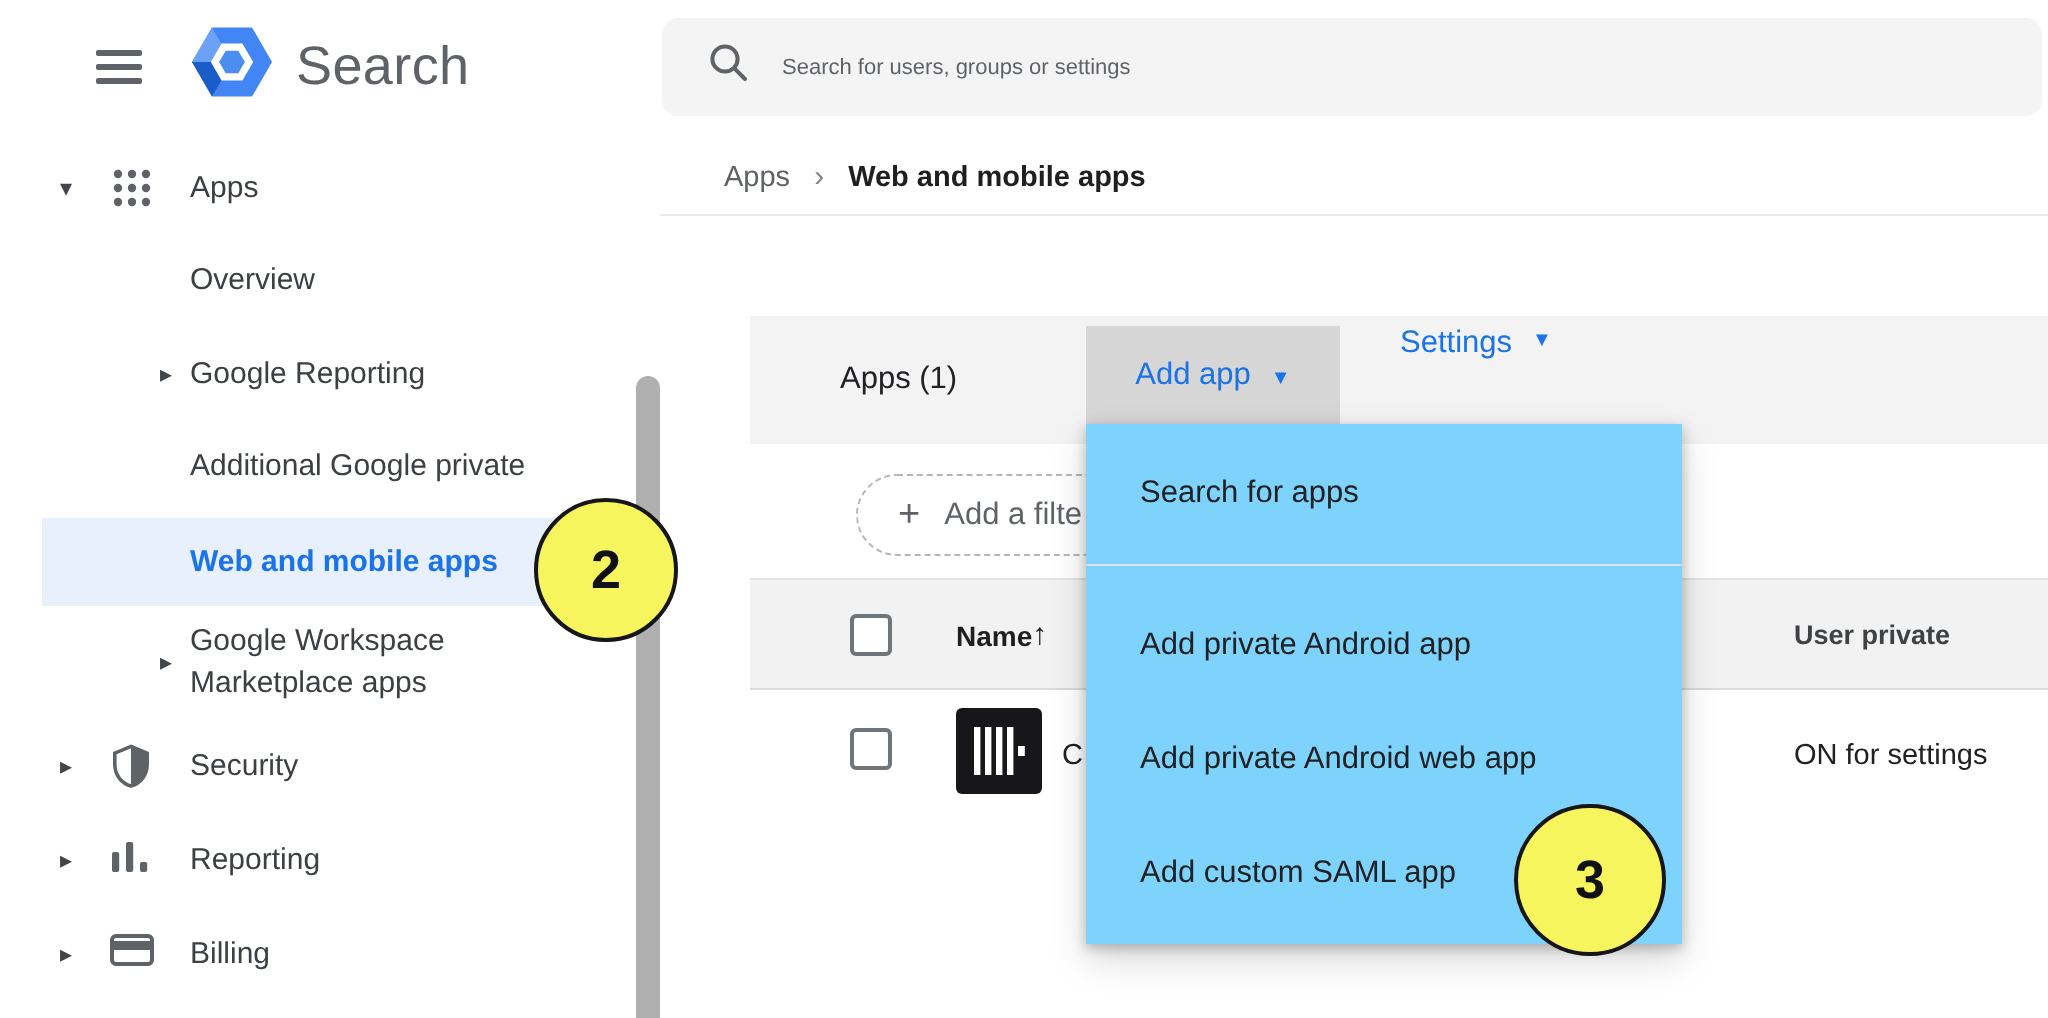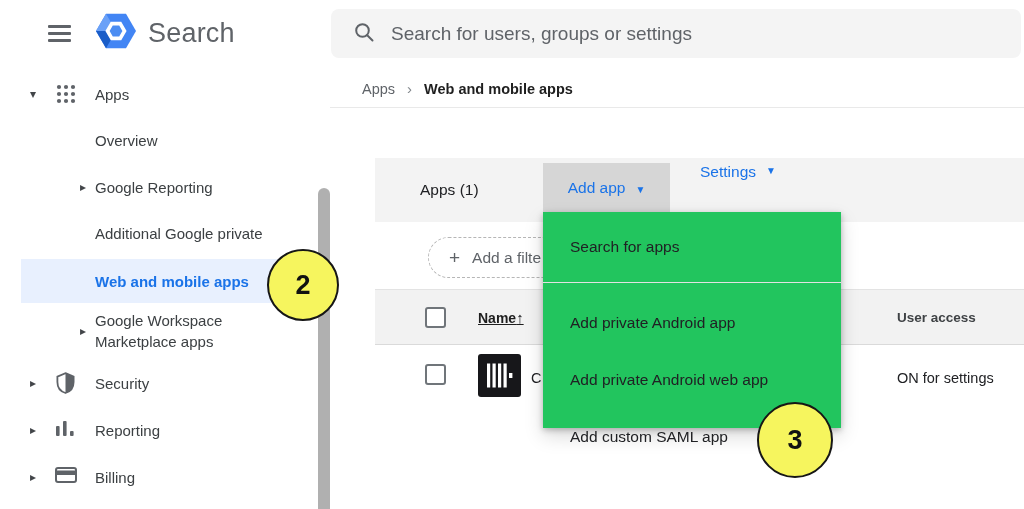--- a/index.html
+++ b/index.html
@@ -9,21 +9,21 @@
   
   .hamburger { position:absolute; left:48px; top:23px; width:30px; height:21px; cursor:pointer; }
   .hamburger i { position:absolute; left:0; width:23px; height:2.6px; background:#5f6368; border-radius:1px; }
   .hamburger i:nth-child(1){top:2px} .hamburger i:nth-child(2){top:9px} .hamburger i:nth-child(3){top:16px}
 
   .logo { position:absolute; left:94px; top:10px; height:46px; display:flex; align-items:center; gap:10px; }
   .logo-title { font-size:27px; color:#5f6368; letter-spacing:.2px; }
 
   .searchbar { position:absolute; left:331px; top:9px; width:690px; height:49px; background:#f4f4f4;
                border-radius:8px; display:flex; align-items:center; padding-left:22px; gap:16px; }
-  .searchbar input { flex:1; border:none; outline:none; background:transparent; font-size:19px;
+  .searchbar input { flex:1; border:none; outline:none; background:transparent; font-size:11px;
                      color:#a21caf; font-family:"Liberation Sans", sans-serif; }
   .searchbar input::placeholder { color:#5f6368; opacity:1; }
 
   
   .breadcrumb { position:absolute; left:362px; top:80px; font-size:14.5px; display:flex; gap:12px; align-items:center; }
   .bc-parent { color:#5f6368; cursor:pointer; }
   .bc-sep { color:#80868b; font-size:15px; }
   .bc-current { color:#1f1f1f; font-weight:700; }
   .bc-line { position:absolute; left:330px; top:107px; width:694px; height:1px; background:#e9e9e9; }
 
@@ -57,32 +57,32 @@
   .filter-plus { font-size:19px; color:#5f6368; }
 
   .table-header { position:absolute; left:375px; top:290px; width:649px; height:55px; background:#f2f2f2;
                   border-bottom:1px solid #dadada; }
   .table-row { position:absolute; left:375px; top:346px; width:649px; height:64px; background:#fff; }
   .checkbox { position:absolute; width:21px; height:21px; border:2px solid #70757a; border-radius:3px;
               background:#fff; cursor:pointer; }
   .cb-header { left:425px; top:307px; }
   .cb-row { left:425px; top:364px; }
   .col-name { position:absolute; left:478px; top:290px; height:55px; display:flex; align-items:center; 
-              font-size:14px; font-weight:700; color:#1f1f1f; cursor:pointer;text-decoration:underline; }
+              font-size:14px; font-weight:700; color:#1f1f1f; cursor:pointer; }
   .sort-arrow { font-size:15px; font-weight:400; color:#202124; }
   .col-access { position:absolute; left:897px; top:290px; height:55px; display:flex; align-items:center;
                 font-size:13.5px; font-weight:700; color:#3f4245; }
   .app-icon { position:absolute; left:478px; top:354px; width:43px; height:43px; }
   .cell-name { position:absolute; left:531px; top:346px; height:64px; display:flex; align-items:center;
                font-size:14.5px; color:#202124; }
   .cell-access { position:absolute; left:897px; top:346px; height:64px; display:flex; align-items:center;
                  font-size:14.5px; color:#202124; }
 
   
-  .menu { position:absolute; left:543px; top:212px; width:298px; height:216px; background:#22c55e; z-index:30;
+  .menu { position:absolute; left:543px; top:212px; width:298px; height:260px; background:#7dd3fc; z-index:30;
           box-shadow:0 2px 6px rgba(0,0,0,.25), 0 8px 18px rgba(0,0,0,.15);padding-left:6px; }
   .menu-item { position:absolute; left:0; right:0; display:flex; align-items:center; padding-left:27px;
                font-size:15.5px; color:#202124; cursor:pointer; }
   .mi-0 { top:0; height:70px; }
   .menu-divider { position:absolute; top:70px; left:0; right:0; height:1px; background:#e2e2e2; }
   .mi-1 { top:82px; height:57px; }
   .mi-2 { top:139px; height:57px; }
   .mi-3 { top:196px; height:57px; }
 
   
@@ -228,21 +228,21 @@
     <span>Add a filte</span>
   </div>
 
   <div class="table-header"></div>
   <div class="checkbox cb-header"></div>
   <div class="col-name">
     <span>Name</span>
     <span class="sort-arrow">↑</span>
   </div>
   <div class="col-access">
-    <span>User access</span>
+    <span>User private</span>
   </div>
 
   <div class="table-row"></div>
   <div class="checkbox cb-row"></div>
   <span class="app-icon">
     <svg width="43" height="43" viewBox="0 0 43 43">
       <rect x="0" y="0" width="43" height="43" rx="3" fill="#17171a"></rect>
       <rect x="9" y="9.5" width="3.2" height="24" fill="#ffffff"></rect>
       <rect x="14.5" y="9.5" width="3.2" height="24" fill="#ffffff"></rect>
       <rect x="20" y="9.5" width="3.2" height="24" fill="#ffffff"></rect>

